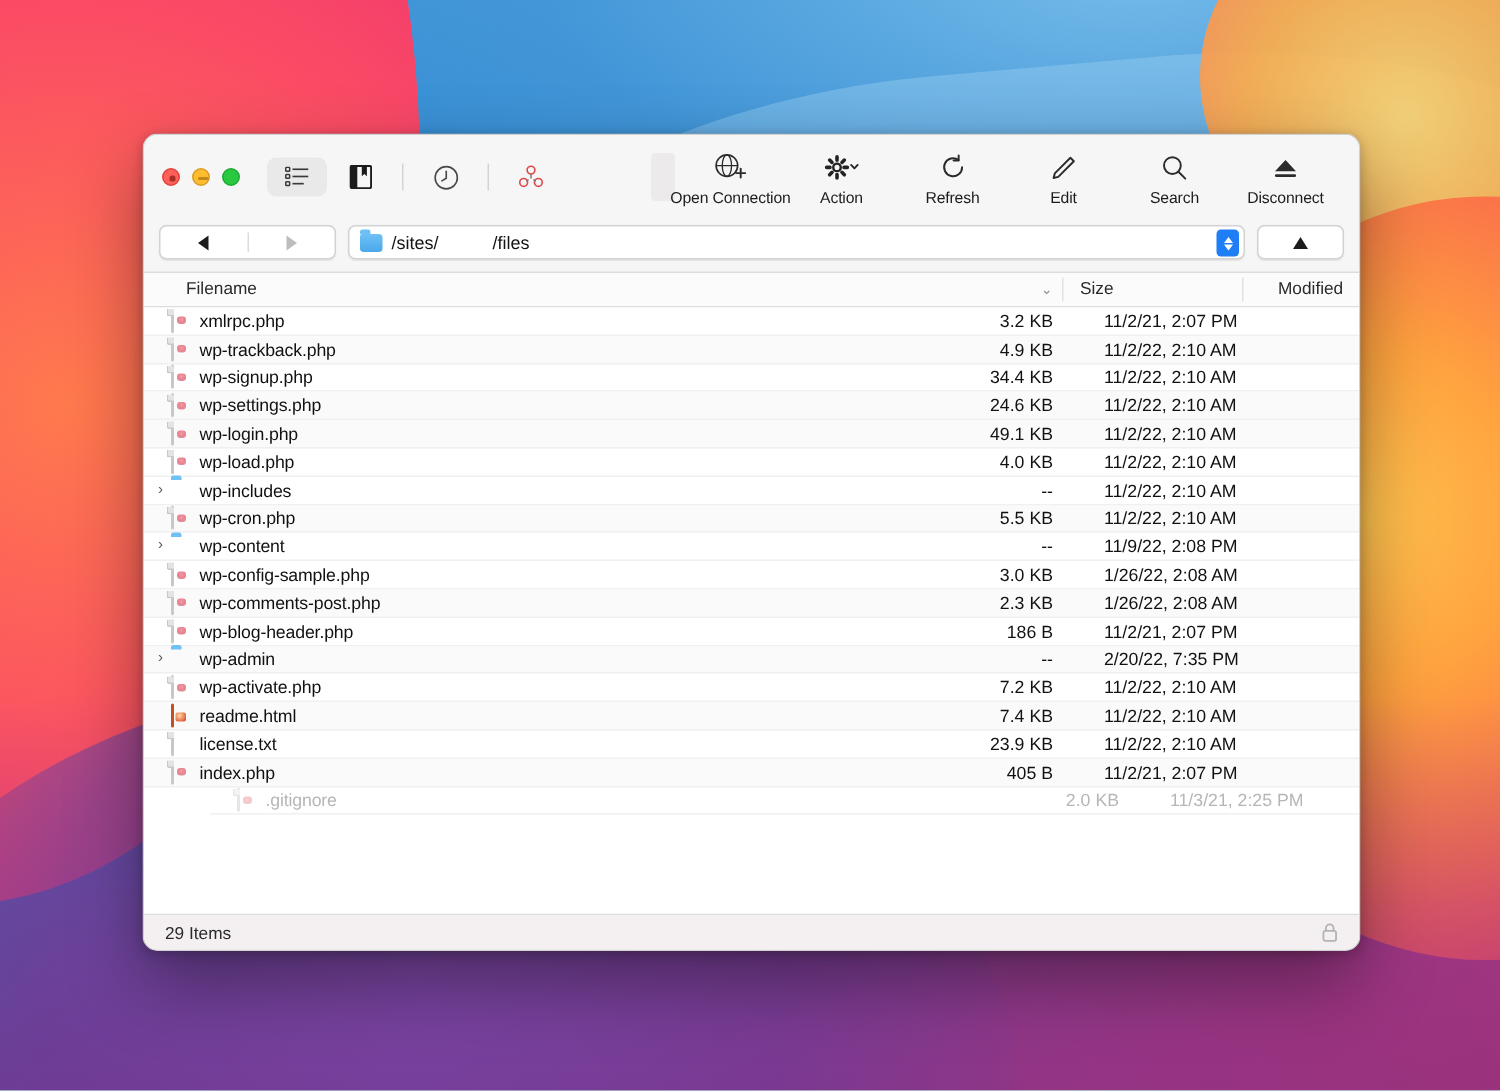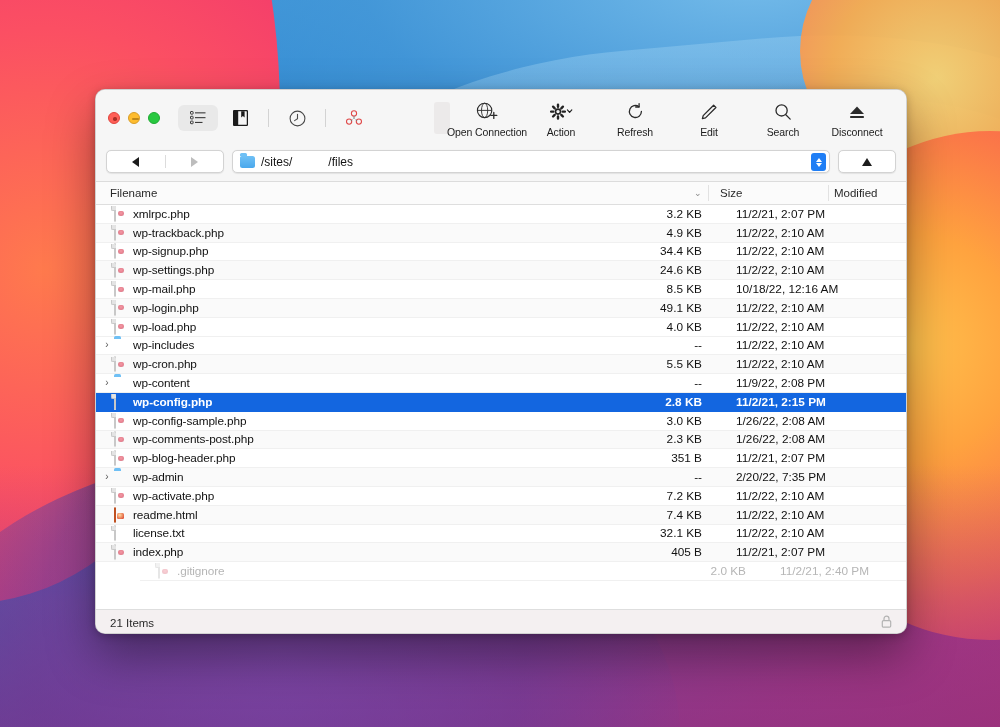--- a/index.html
+++ b/index.html
@@ -148,24 +148,24 @@
     display: flex; align-items: center; justify-content: center;
   }
   .tri-up { width:0;height:0;border-left:5px solid transparent;border-right:5px solid transparent;border-bottom:8px solid #1c1c1c; }
 
   
   .colhead {
     height: 23px; background: #fbfbfb; display: flex; align-items: center;
     border-bottom: 1px solid #dedede; font-size: 11.5px; color: #2a2a2a;
     position: relative;
   }
-  .colhead .c-name { width: 505px; padding-left: 14px; }
+  .colhead .c-name { width: 505px; padding-left: 28px; }
   .colhead .c-sort { position: absolute; left: 598px; color: #8a8a8a; font-size: 9px; }
   .colhead .c-size { position: absolute; left: 624px; }
-  .colhead .c-mod { position: absolute; left: 738px; text-align: center; }
+  .colhead .c-mod { position: absolute; left: 756px; text-align: center; }
   .colhead .sep1 { position:absolute; left:612px; top:3px; bottom:3px; width:1px; background:#e2e2e2; }
   .colhead .sep2 { position:absolute; left:732px; top:3px; bottom:3px; width:1px; background:#e2e2e2; }
 
   
   .filelist { height: 404px; background: #fff; overflow: hidden; position: relative; }
   .row {
     height: 18.8px; display: flex; align-items: center; position: relative;
     border-bottom: 1px solid #f0f0f0; font-size: 11.8px; color: #111;
   }
   .row.alt { background: #fafafa; }
@@ -411,26 +411,20 @@
           <span class="nm">wp-signup.php</span>
           <span class="sz">34.4 KB</span>
           <span class="md">11/2/22, 2:10 AM</span>
         </div>
         <div class="row alt">
           <span class="ico"><span class="ico-php"></span></span>
           <span class="nm">wp-settings.php</span>
           <span class="sz">24.6 KB</span>
           <span class="md">11/2/22, 2:10 AM</span>
         </div>
-        <div class="row">
-          <span class="ico"><span class="ico-php"></span></span>
-          <span class="nm">wp-mail.php</span>
-          <span class="sz">8.5 KB</span>
-          <span class="md">10/18/22, 12:16 AM</span>
-        </div>
         <div class="row alt">
           <span class="ico"><span class="ico-php"></span></span>
           <span class="nm">wp-login.php</span>
           <span class="sz">49.1 KB</span>
           <span class="md">11/2/22, 2:10 AM</span>
         </div>
         <div class="row">
           <span class="ico"><span class="ico-php"></span></span>
           <span class="nm">wp-load.php</span>
           <span class="sz">4.0 KB</span>
@@ -449,42 +443,36 @@
           <span class="sz">5.5 KB</span>
           <span class="md">11/2/22, 2:10 AM</span>
         </div>
         <div class="row">
           <span class="disc">›</span>
           <span class="ico"><span class="ico-folder"></span></span>
           <span class="nm">wp-content</span>
           <span class="sz">--</span>
           <span class="md">11/9/22, 2:08 PM</span>
         </div>
-        <div class="row selected">
-          <span class="ico"><span class="ico-doc"></span></span>
-          <span class="nm">wp-config.php</span>
-          <span class="sz">2.8 KB</span>
-          <span class="md">11/2/21, 2:15 PM</span>
-        </div>
         <div class="row">
           <span class="ico"><span class="ico-php"></span></span>
           <span class="nm">wp-config-sample.php</span>
           <span class="sz">3.0 KB</span>
           <span class="md">1/26/22, 2:08 AM</span>
         </div>
         <div class="row alt">
           <span class="ico"><span class="ico-php"></span></span>
           <span class="nm">wp-comments-post.php</span>
           <span class="sz">2.3 KB</span>
           <span class="md">1/26/22, 2:08 AM</span>
         </div>
         <div class="row">
           <span class="ico"><span class="ico-php"></span></span>
           <span class="nm">wp-blog-header.php</span>
-          <span class="sz">351 B</span>
+          <span class="sz">186 B</span>
           <span class="md">11/2/21, 2:07 PM</span>
         </div>
         <div class="row alt">
           <span class="disc">›</span>
           <span class="ico"><span class="ico-folder"></span></span>
           <span class="nm">wp-admin</span>
           <span class="sz">--</span>
           <span class="md">2/20/22, 7:35 PM</span>
         </div>
         <div class="row">
@@ -495,39 +483,39 @@
         </div>
         <div class="row alt">
           <span class="ico"><span class="ico-html"></span></span>
           <span class="nm">readme.html</span>
           <span class="sz">7.4 KB</span>
           <span class="md">11/2/22, 2:10 AM</span>
         </div>
         <div class="row">
           <span class="ico"><span class="ico-txt"></span></span>
           <span class="nm">license.txt</span>
-          <span class="sz">32.1 KB</span>
+          <span class="sz">23.9 KB</span>
           <span class="md">11/2/22, 2:10 AM</span>
         </div>
         <div class="row alt">
           <span class="ico"><span class="ico-php"></span></span>
           <span class="nm">index.php</span>
           <span class="sz">405 B</span>
           <span class="md">11/2/21, 2:07 PM</span>
         </div>
         <div class="row dim">
           <span class="ico"><span class="ico-php"></span></span>
           <span class="nm">.gitignore</span>
           <span class="sz">2.0 KB</span>
-          <span class="md">11/2/21, 2:40 PM</span>
+          <span class="md">11/3/21, 2:25 PM</span>
         </div>
       </div>
 
     <div class="statusbar">
-      <span>21 Items</span>
+      <span>29 Items</span>
       <span class="lock">
         <svg width="11" height="13" viewBox="0 0 11 13">
           <path d="M3 5.6 V3.7 a2.5 2.5 0 0 1 5 0 V5.6" fill="none" stroke="#b3b3b3" stroke-width="1.2"></path>
           <rect x="1.3" y="5.6" width="8.4" height="6.6" rx="1.2" fill="none" stroke="#b3b3b3" stroke-width="1.2"></rect>
         </svg>
       </span>
     </div>
 
   </div>
 </div>

